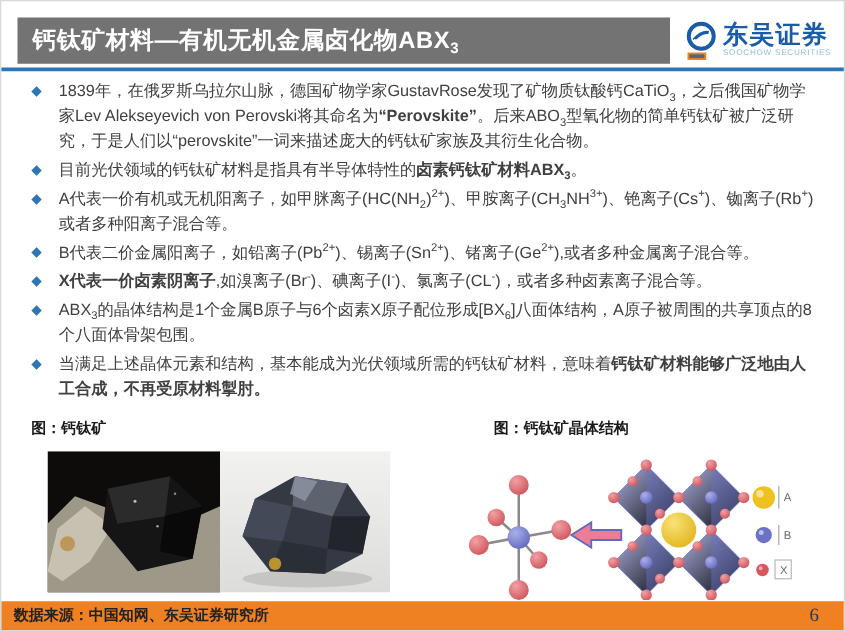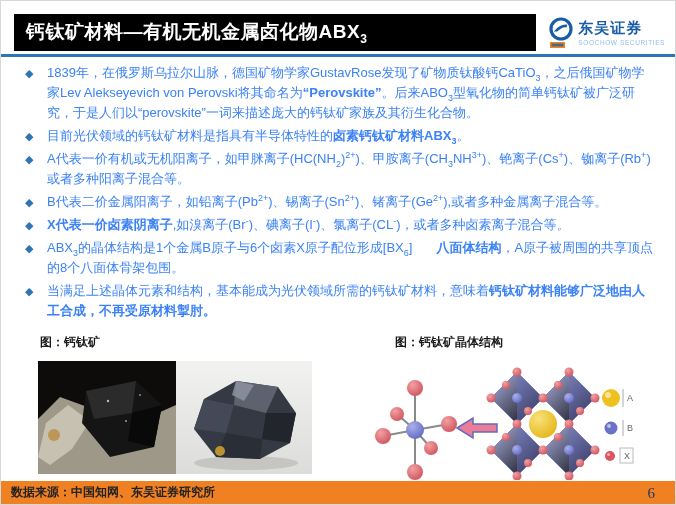--- a/index.html
+++ b/index.html
@@ -4,37 +4,37 @@
 <style>
   * { margin:0; padding:0; box-sizing:border-box; }
   body { background:#888; font-family:"Liberation Sans","DejaVu Sans",sans-serif; }
   .slide{
     position:relative; width:676px; height:505px; background:#ffffff;
     overflow:hidden; border:1px solid #d8d8d8;
   }
   
   .header-bar{
     position:absolute; left:13px; top:13px; width:522px; height:37px;
-    background:#000000; display:flex; align-items:center; padding-left:12px;
+    background:#737373; display:flex; align-items:center; padding-left:12px;
   }
   .page-title{ color:#ffffff; font-size:19px; font-weight:bold; letter-spacing:.5px; }
   .page-title sub{ font-size:12px; }
   .accent-line{ position:absolute; left:0; top:53px; width:676px; height:3px; background:#2E75B6; }
   .logo{ position:absolute; right:10px; top:16px; display:flex; align-items:flex-start; gap:3px; }
-  .logo-text .cn{ color:#1A5CA8; font-size:15px; font-weight:bold; letter-spacing:1px; line-height:22px; }
+  .logo-text .cn{ color:#1A5CA8; font-size:20px; font-weight:bold; letter-spacing:1px; line-height:22px; }
   .logo-text .en{ color:#8FBCE6; font-size:6.5px; letter-spacing:.6px; }
   
   .bullets{ position:absolute; left:22px; top:62px; width:632px; }
   .bullet{ display:flex; margin-bottom:3px; }
   .diamond{ flex:0 0 24px; color:#2E75B6; font-size:11px; line-height:20px; padding-left:2px; }
-  .btxt{ flex:1; font-size:13px; line-height:20px; color:#3b82f6; }
+  .btxt{ flex:1; font-size:13px; line-height:20px; color:#404040; }
   .btxt sup, .btxt sub{ font-size:9px; line-height:0; }
   
   .caption{ position:absolute; top:333px; font-size:12px; font-weight:bold; color:#1a1a1a; }
-  .caption.left{ left:39px; } .caption.right{ left:394px; }
+  .caption.left{ left:24px; } .caption.right{ left:394px; }
   
   .fig-photos{ position:absolute; left:37px; top:360px; }
   .fig-structure{ position:absolute; left:374px; top:363px; }
   
   .footer-bar{
     position:absolute; left:0; bottom:0; width:676px; height:23px;
     background:#F08122; display:flex; align-items:center;
   }
   .source{ margin-left:10px; font-size:12px; font-weight:600; color:#222; }
   .page-number{
@@ -85,21 +85,21 @@
     <div class="bullet">
       <span class="diamond">◆</span>
       <span class="btxt"><span style="font-weight: 400;">B代表二价金属阳离子</span><span>，如铅离子(Pb</span><sup>2+</sup><span>)、锡离子(Sn</span><sup>2+</sup><span>)、锗离子(Ge</span><sup>2+</sup><span>),或者多种金属离子混合等。</span></span>
     </div>
     <div class="bullet">
       <span class="diamond">◆</span>
       <span class="btxt"><span style="font-weight: 700;">X代表一价卤素阴离子</span><span>,如溴离子(Br</span><sup>-</sup><span>)、碘离子(I</span><sup>-</sup><span>)、氯离子(CL</span><sup>-</sup><span>)，或者多种卤素离子混合等。</span></span>
     </div>
     <div class="bullet">
       <span class="diamond">◆</span>
-      <span class="btxt"><span>ABX</span><sub>3</sub><span>的晶体结构是1个金属B原子与6个卤素X原子配位形成[BX</span><sub>6</sub><span>]</span><span style="font-weight: 700; padding-left: 24px;">八面体结构</span><span>，A原子被周围的共享顶点的8个八面体骨架包围。</span></span>
+      <span class="btxt"><span>ABX</span><sub>3</sub><span>的晶体结构是1个金属B原子与6个卤素X原子配位形成[BX</span><sub>6</sub><span>]</span><span style="font-weight: 400;">八面体结构</span><span>，A原子被周围的共享顶点的8个八面体骨架包围。</span></span>
     </div>
     <div class="bullet">
       <span class="diamond">◆</span>
       <span class="btxt"><span>当满足上述晶体元素和结构，基本能成为光伏领域所需的钙钛矿材料，意味着</span><span style="font-weight: 700;">钙钛矿材料能够广泛地由人工合成，不再受原材料掣肘。</span></span>
     </div>
   </div>
 
   <div class="caption left">图：钙钛矿</div>
   <div class="caption right">图：钙钛矿晶体结构</div>
 

